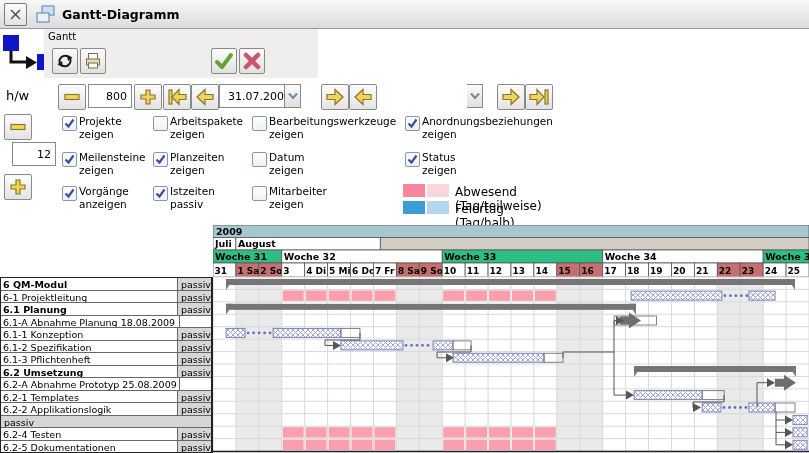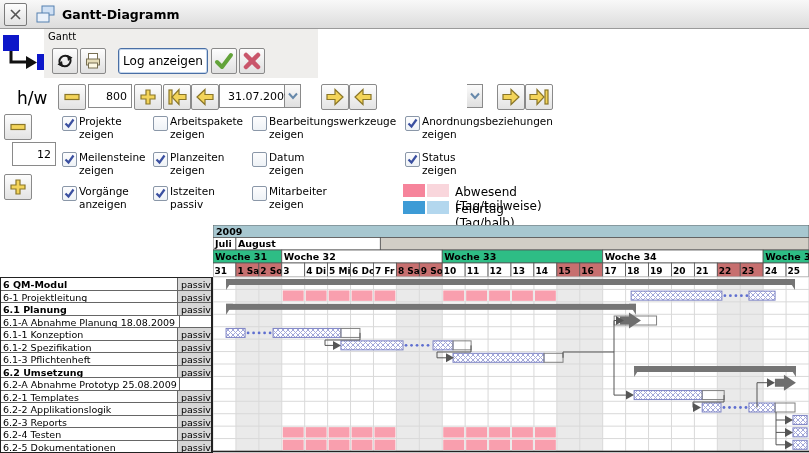--- a/index.html
+++ b/index.html
@@ -13,21 +13,21 @@
   .win-ico{position:absolute;left:36px;top:5px;}
   .wtitle{position:absolute;left:62px;top:7px;font-weight:bold;font-size:12.5px;}
   
   .toolpanel{position:absolute;left:44px;top:29px;width:274px;height:49px;background:#efeeec;}
   .grouplabel{position:absolute;left:48px;top:31px;font-size:10px;}
   .tbtn{position:absolute;top:48px;width:24px;height:24px;border:1px solid #8a8a8a;border-radius:2px;
     background:linear-gradient(#fdfdfd,#e0e0e0);display:flex;align-items:center;justify-content:center;}
   .logbtn{position:absolute;left:118px;top:48px;width:88px;height:24px;border:1px solid #4a6fa5;border-radius:3px;
     background:#fff;box-shadow:inset 0 0 0 1px #c4d6ec;font-size:12px;display:flex;align-items:center;justify-content:center;}
   
-  .navlbl{position:absolute;left:17px;top:88px;font-size:17px;}
+  .navlbl{position:absolute;left:6px;top:88px;font-size:13px;}
   .gbtn{position:absolute;top:84px;width:26px;height:24px;border:1px solid #8a8a8a;border-radius:2px;
     background:linear-gradient(#fdfdfd,#e3e3e3);display:flex;align-items:center;justify-content:center;}
   .numfield{position:absolute;border:1px solid #8a8a8a;background:#fff;font-family:inherit;
     font-size:11px;text-align:right;padding:0 4px 0 0;box-sizing:border-box;}
   .datefield{position:absolute;top:84px;width:66px;height:24px;border:1px solid #8a8a8a;background:#fff;
     box-sizing:border-box;display:flex;align-items:center;}
   .datefield .dtxt{flex:1;padding-left:8px;font-size:11px;}
   .ddbtn{position:absolute;top:84px;width:16px;height:24px;border:1px solid #8a8a8a;border-left:none;
     background:linear-gradient(#fbfbfb,#dfdfdf);display:flex;align-items:center;justify-content:center;box-sizing:border-box;}
   
@@ -85,21 +85,20 @@
       <polygon points="7,15 1.5,12.5 6,9" fill="#1a1a1a"></polygon>
     </svg>
   </div>
   <div class="tbtn" style="left:80px">
     <svg width="18" height="18">
       <rect x="4.5" y="1.5" width="9" height="6" fill="#fff" stroke="#776f52"></rect>
       <rect x="2.5" y="7" width="13" height="6" fill="#e6ddb8" stroke="#776f52"></rect>
       <rect x="4.5" y="11" width="9" height="5" fill="#fdf9e4" stroke="#776f52"></rect>
     </svg>
   </div>
-  <div class="logbtn">Log anzeigen</div>
   <div class="tbtn" style="left:211px">
     <svg width="20" height="18">
       <polyline points="3,10 8,15 17,3" fill="none" stroke="#63a33a" stroke-width="4" stroke-linecap="round" stroke-linejoin="round"></polyline>
     </svg>
   </div>
   <div class="tbtn" style="left:239px">
     <svg width="18" height="18">
       <line x1="3" y1="3" x2="15" y2="15" stroke="#c9566b" stroke-width="4.5" stroke-linecap="round"></line>
       <line x1="15" y1="3" x2="3" y2="15" stroke="#c9566b" stroke-width="4.5" stroke-linecap="round"></line>
     </svg>
@@ -307,21 +306,20 @@
       </div>
       <div class="trow">
         <div class="tlabel">6.2-1 Templates</div>
         <div class="tstatus" style="background: rgb(214, 214, 214);">passiv</div>
       </div>
       <div class="trow">
         <div class="tlabel">6.2-2 Applikationslogik</div>
         <div class="tstatus" style="background: rgb(214, 214, 214);">passiv</div>
       </div>
       <div class="trow">
-        <div class="tlabel">6.2-3 Reports</div>
         <div class="tstatus" style="background: rgb(214, 214, 214);">passiv</div>
       </div>
       <div class="trow">
         <div class="tlabel">6.2-4 Testen</div>
         <div class="tstatus" style="background: rgb(214, 214, 214);">passiv</div>
       </div>
       <div class="trow">
         <div class="tlabel">6.2-5 Dokumentationen</div>
         <div class="tstatus" style="background: rgb(214, 214, 214);">passiv</div>
       </div>

